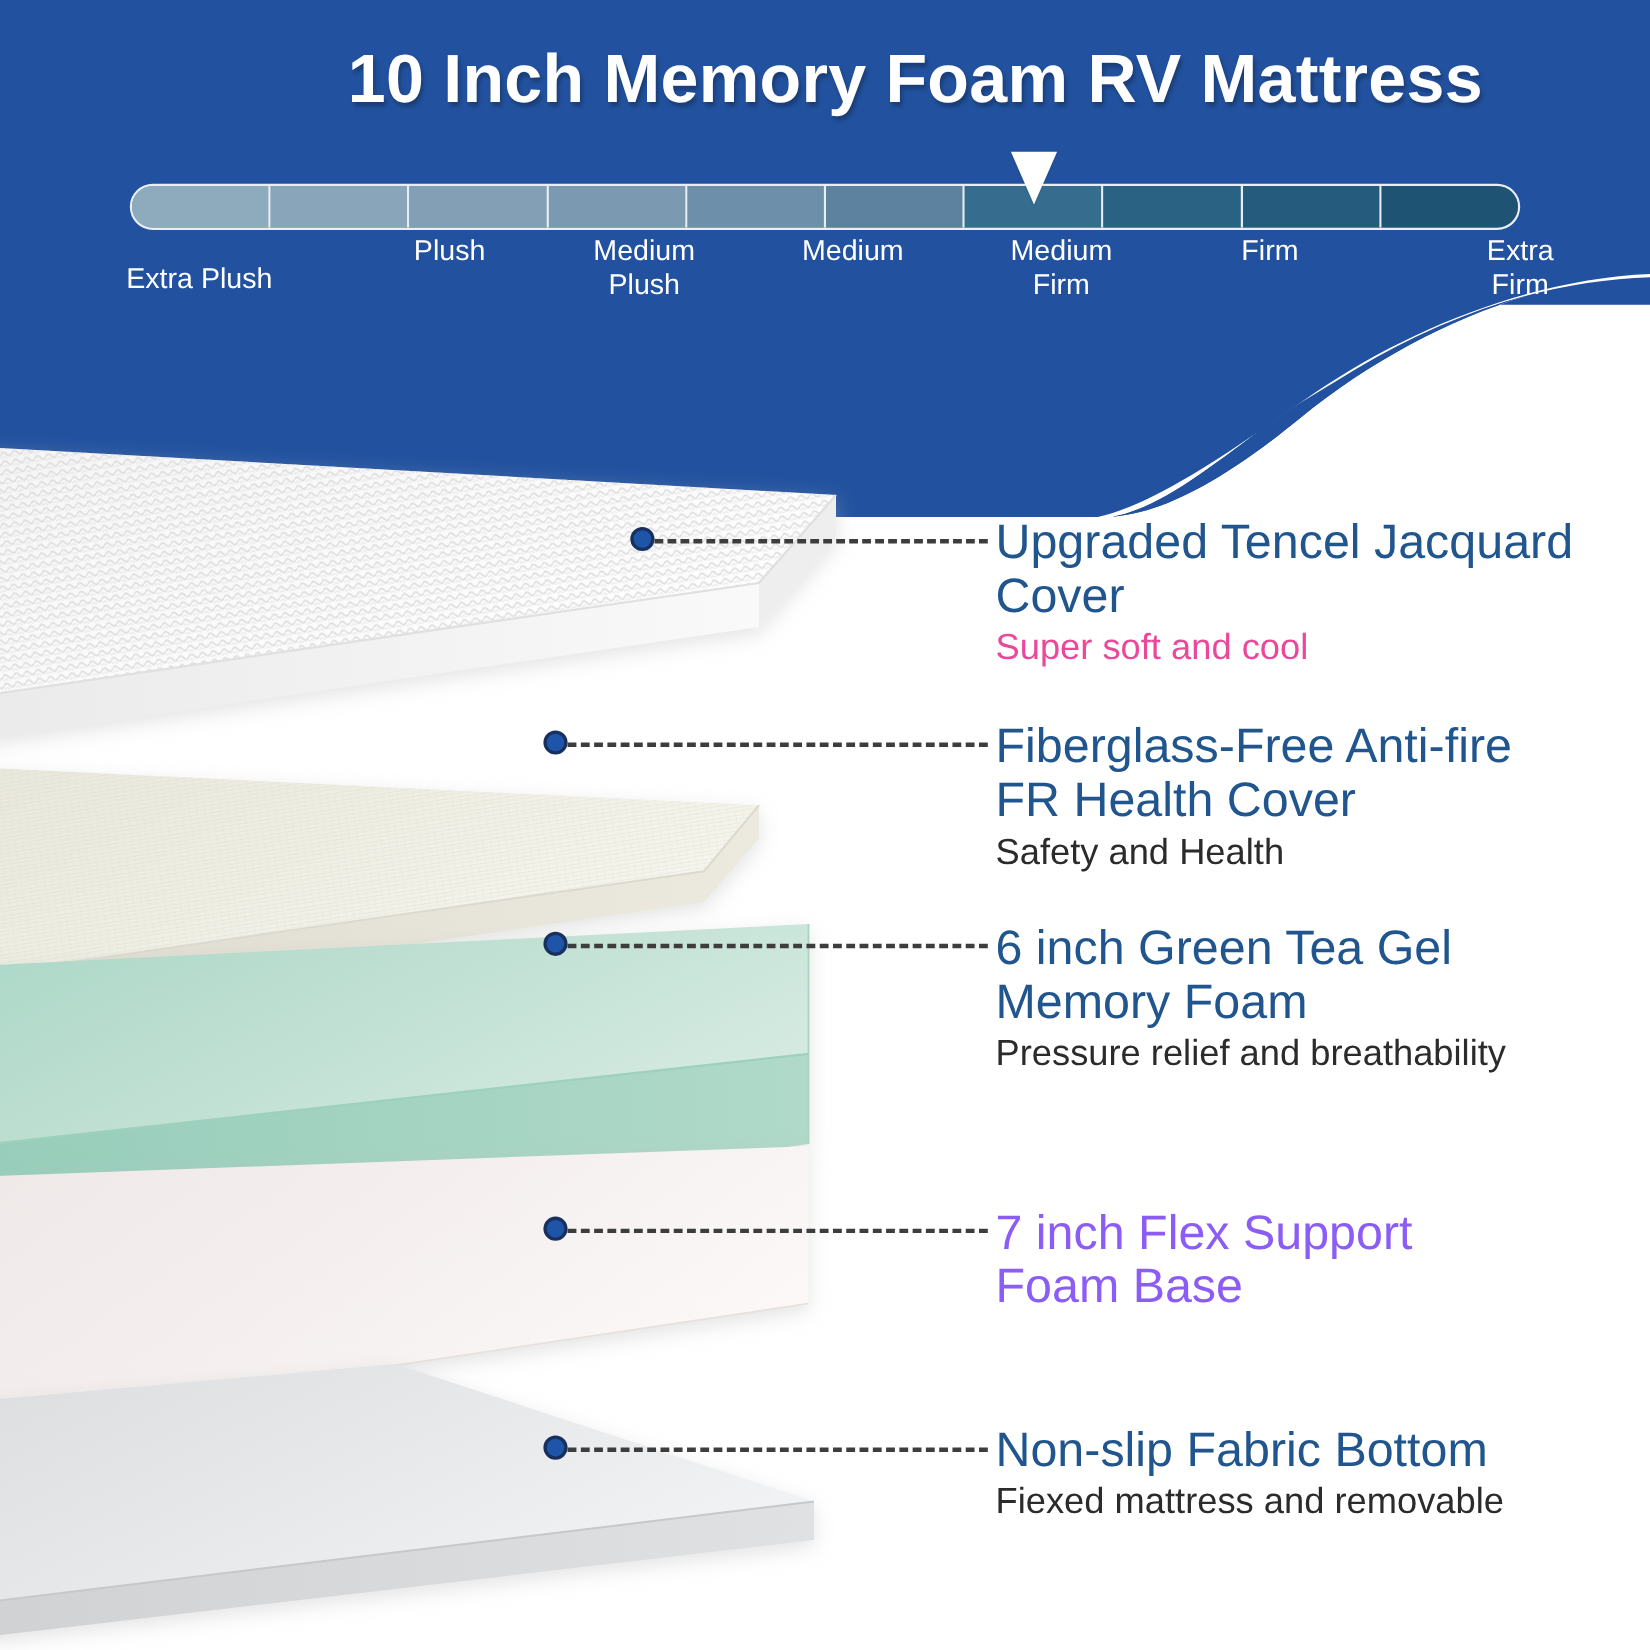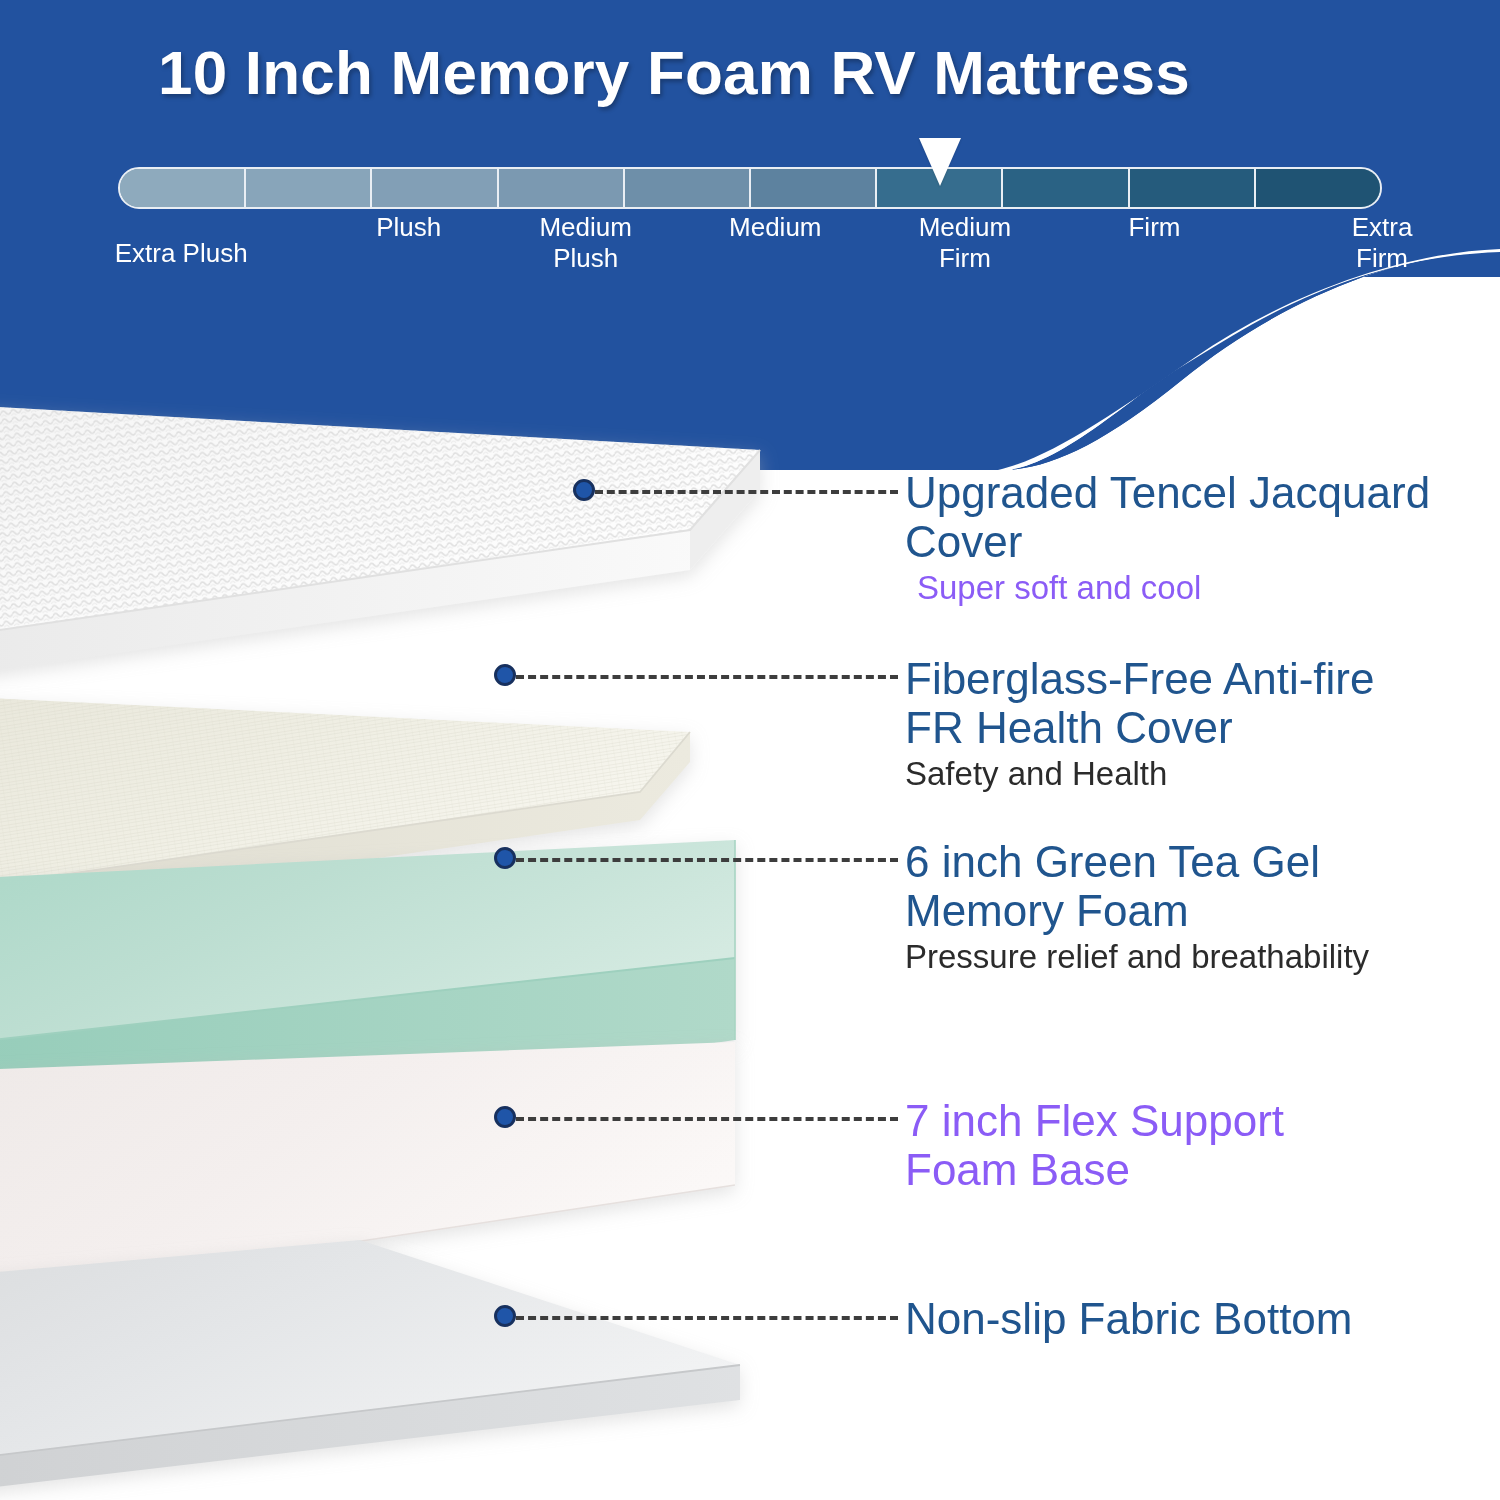--- a/index.html
+++ b/index.html
@@ -31,21 +31,21 @@
     left: 0; top: 0;
     width: 1500px;
     height: 290px;
   }
 
   .title {
     position: absolute;
     left: 0;
     top: 42px;
     width: 1348px;
-    text-align: center;
+    text-align: right;
     color: #ffffff;
     font-size: 62px;
     font-weight: bold;
     letter-spacing: 0.2px;
     line-height: 1.0;
     text-shadow: 2px 3px 4px rgba(0,0,0,0.28);
     white-space: nowrap;
   }
 
   
@@ -396,21 +396,21 @@
       <polyline points="-330,1215 740,1085" fill="none" stroke="#c6c8ca" stroke-width="1.8"></polyline>
     </g>
   </svg>
 
   <div id="callout-container">
       <div class="dot" style="left: 584px; top: 490px; background: rgb(31, 85, 168);"></div>
       <div class="leader" style="left: 595px; top: 490px; width: 303px;"></div>
       <div class="callout" style="top: 468px;">
         <div class="callout-title" style="color: rgb(32, 85, 142);">Upgraded Tencel Jacquard
 Cover</div>
-        <div class="callout-sub" style="color: #8b5cf6; margin-left: 12px;">Super soft and cool</div>
+        <div class="callout-sub" style="color: #ec4899;">Super soft and cool</div>
       </div>
       <div class="dot" style="left: 505px; top: 675px; background: rgb(31, 85, 168);"></div>
       <div class="leader" style="left: 516px; top: 675px; width: 382px;"></div>
       <div class="callout" style="top: 654px;">
         <div class="callout-title" style="color: rgb(32, 85, 142);">Fiberglass-Free Anti-fire
 FR Health Cover</div>
         <div class="callout-sub" style="color: rgb(43, 43, 43);">Safety and Health</div>
       </div>
       <div class="dot" style="left: 505px; top: 858px; background: rgb(31, 85, 168);"></div>
       <div class="leader" style="left: 516px; top: 858px; width: 382px;"></div>
@@ -422,16 +422,17 @@
       <div class="dot" style="left: 505px; top: 1117px; background: rgb(31, 85, 168);"></div>
       <div class="leader" style="left: 516px; top: 1117px; width: 382px;"></div>
       <div class="callout" style="top: 1096px;">
         <div class="callout-title" style="color: #8b5cf6;">7 inch Flex Support
 Foam Base</div>
       </div>
       <div class="dot" style="left: 505px; top: 1316px; background: rgb(31, 85, 168);"></div>
       <div class="leader" style="left: 516px; top: 1316px; width: 382px;"></div>
       <div class="callout" style="top: 1294px;">
         <div class="callout-title" style="color: rgb(32, 85, 142);">Non-slip Fabric Bottom</div>
+        <div class="callout-sub" style="color: rgb(43, 43, 43);">Fiexed mattress and removable</div>
       </div>
     </div>
 
 </div>
 
 </body></html>

